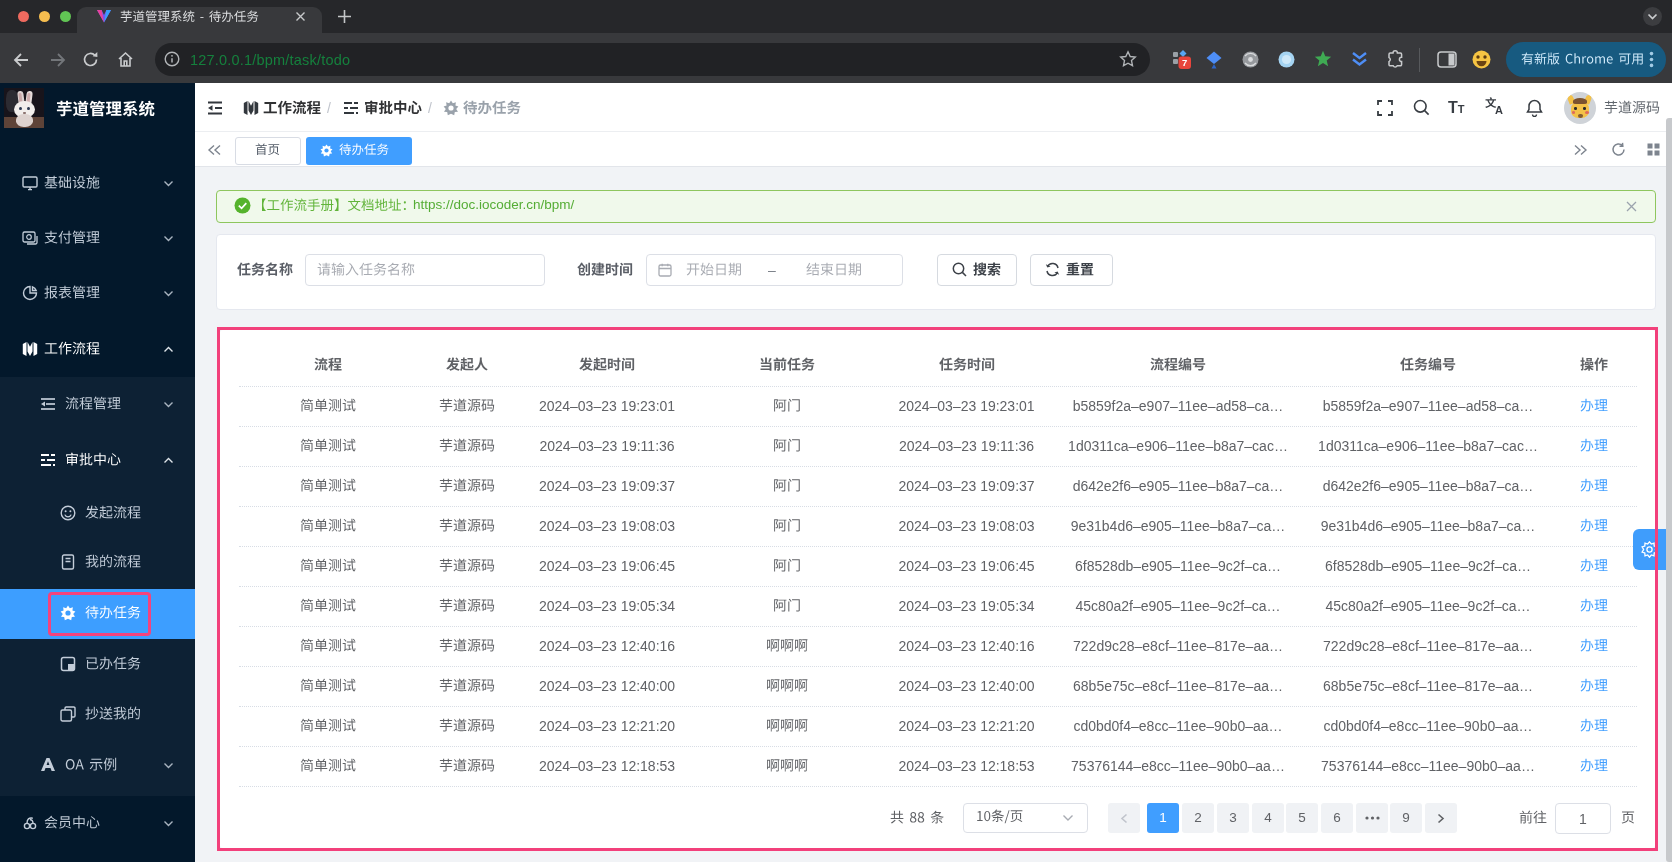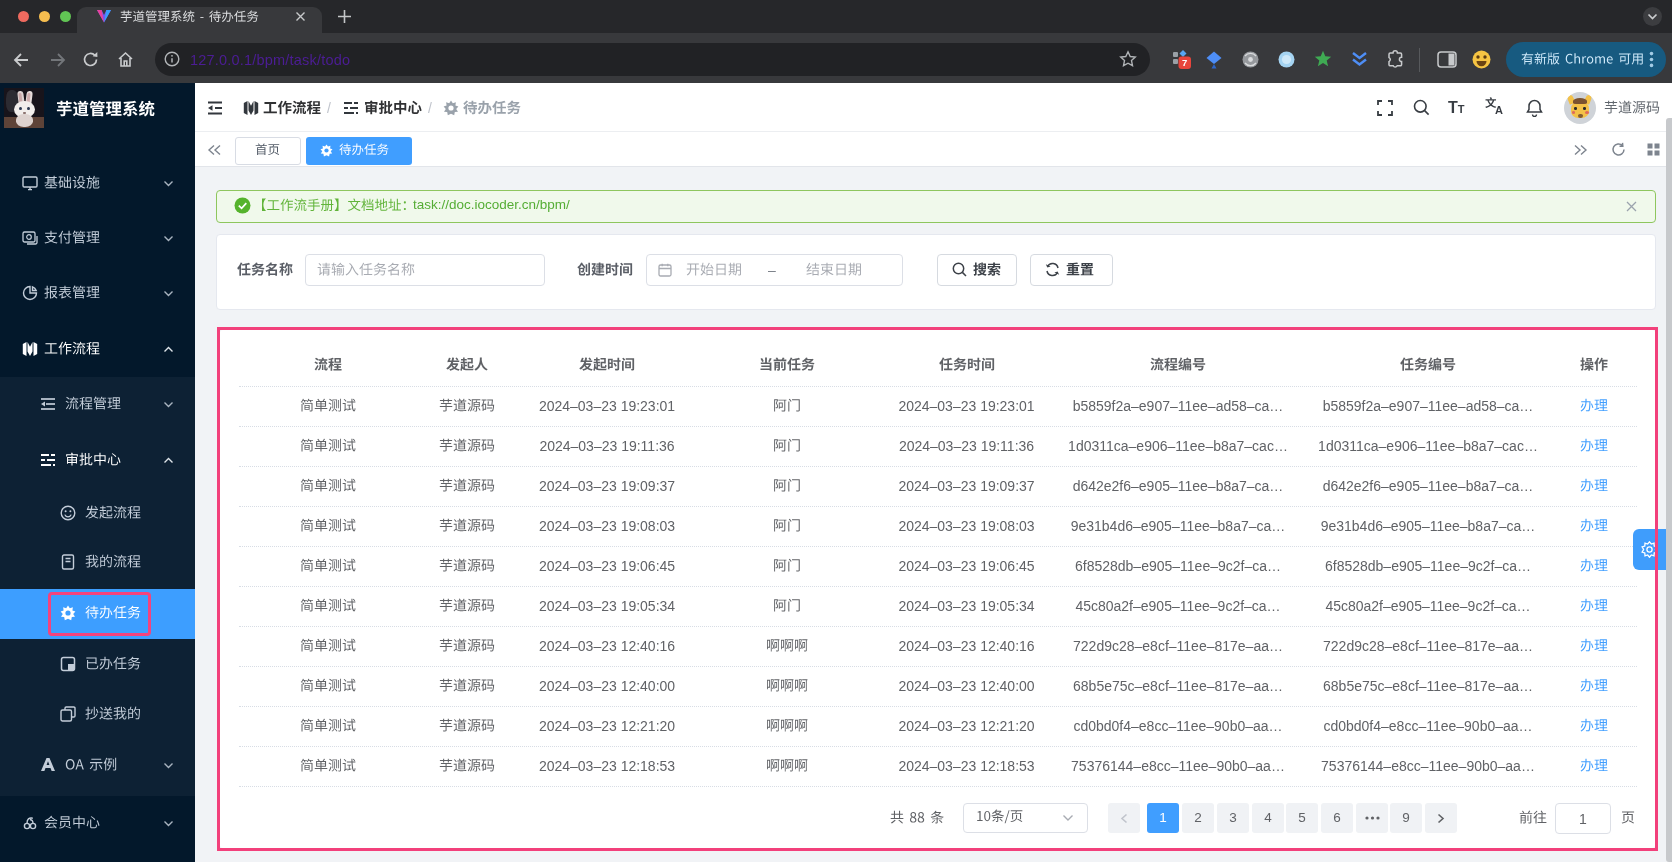--- a/index.html
+++ b/index.html
@@ -185,21 +185,21 @@
   </svg>
 <svg class="abs" style="left:117px;top:51px;width:17px;height:17px;" viewBox="0 0 17 17" fill="none">
     <path d="M2 8 L8.5 2 L15 8 M4 7 V15 H13 V7 M7.2 15 V10 H9.8 V15" stroke="#c9cbcd" stroke-width="1.6"></path>
   </svg>
 <div class="abs" style="left:155px;top:43px;width:995px;height:33px;border-radius:16.5px;background:#212225"></div>
 <svg class="abs" style="left:164px;top:51px;width:16px;height:16px;" viewBox="0 0 16 16" fill="none">
     <circle cx="8" cy="8" r="6.8" stroke="#b2b5b8" stroke-width="1.4"></circle>
     <path d="M8 7.2 V11.4" stroke="#b2b5b8" stroke-width="1.5"></path>
     <circle cx="8" cy="4.8" r="0.9" fill="#b2b5b8"></circle>
   </svg>
-<div class="abs" style="left:190px;top:50px;width:400px;height:20px;font-size:14.5px;color:#4c1d95;line-height:20px;letter-spacing:.2px">127.0.0.1/bpm/task/todo</div>
+<div class="abs" style="left:190px;top:50px;width:400px;height:20px;font-size:14.5px;color:#15803d;line-height:20px;letter-spacing:.2px">127.0.0.1/bpm/task/todo</div>
 <svg class="abs" style="left:1119px;top:50px;width:18px;height:18px;" viewBox="0 0 18 18" fill="none">
     <path d="M9 1.8 L11.2 6.5 L16.3 7.1 L12.5 10.6 L13.5 15.7 L9 13.2 L4.5 15.7 L5.5 10.6 L1.7 7.1 L6.8 6.5 Z" stroke="#b0b3b6" stroke-width="1.4"></path>
   </svg>
 <svg class="abs" style="left:1172px;top:50px;width:19px;height:19px;" viewBox="0 0 19 19" fill="none">
     <rect x="1" y="2" width="5" height="5" rx="1" fill="#9aa0a6"></rect>
     <rect x="1" y="9" width="5" height="5" rx="1" fill="#9aa0a6"></rect>
     <path d="M11 0 L14.5 3.5 L11 7 L7.5 3.5 Z" fill="#58a6f3"></path>
     <rect x="6.5" y="6.5" width="12.5" height="12.5" rx="3" fill="#e8453c"></rect>
     <text x="12.7" y="16.2" fill="#fff" font-size="9.5" font-weight="bold" font-family="Liberation Sans" text-anchor="middle">7</text>
   </svg>
@@ -603,21 +603,21 @@
         <use href="#g75" x="4000"></use>
         <use href="#g76" x="5000"></use>
         <use href="#g77" x="6000"></use>
         <use href="#g78" x="7000"></use>
         <use href="#g79" x="8000"></use>
         <use href="#g80" x="9000"></use>
         <use href="#g81" x="10000"></use>
         <use href="#g82" x="11000"></use>
       </g>
     </svg></div>
-<div class="abs" style="left:413px;top:196px;width:220px;height:18px;font-size:13.5px;color:#55ad35;line-height:18px">task://doc.iocoder.cn/bpm/</div>
+<div class="abs" style="left:413px;top:196px;width:220px;height:18px;font-size:13.5px;color:#55ad35;line-height:18px">https://doc.iocoder.cn/bpm/</div>
 <svg class="abs" style="left:1626px;top:201px;width:11px;height:11px;" viewBox="0 0 11 11" fill="none">
     <path d="M1 1 L10 10 M10 1 L1 10" stroke="#9ba3ad" stroke-width="1.3"></path>
   </svg>
 <div class="abs" style="left:216px;top:234px;width:1440px;height:76px;background:#fff;border:1px solid #e5e8ef;border-radius:4px"></div>
 <div class="abs" style="left:237px;top:261px;width:60px;height:18px;line-height:18px"><svg class="t " style="width:56.00px;height:16.24px;" viewBox="0 -80.0 4000.0 1160">
       <g fill="#5a5e66">
         <use href="#g67" x="0"></use>
         <use href="#g68" x="1000"></use>
         <use href="#g83" x="2000"></use>
         <use href="#g84" x="3000"></use>

